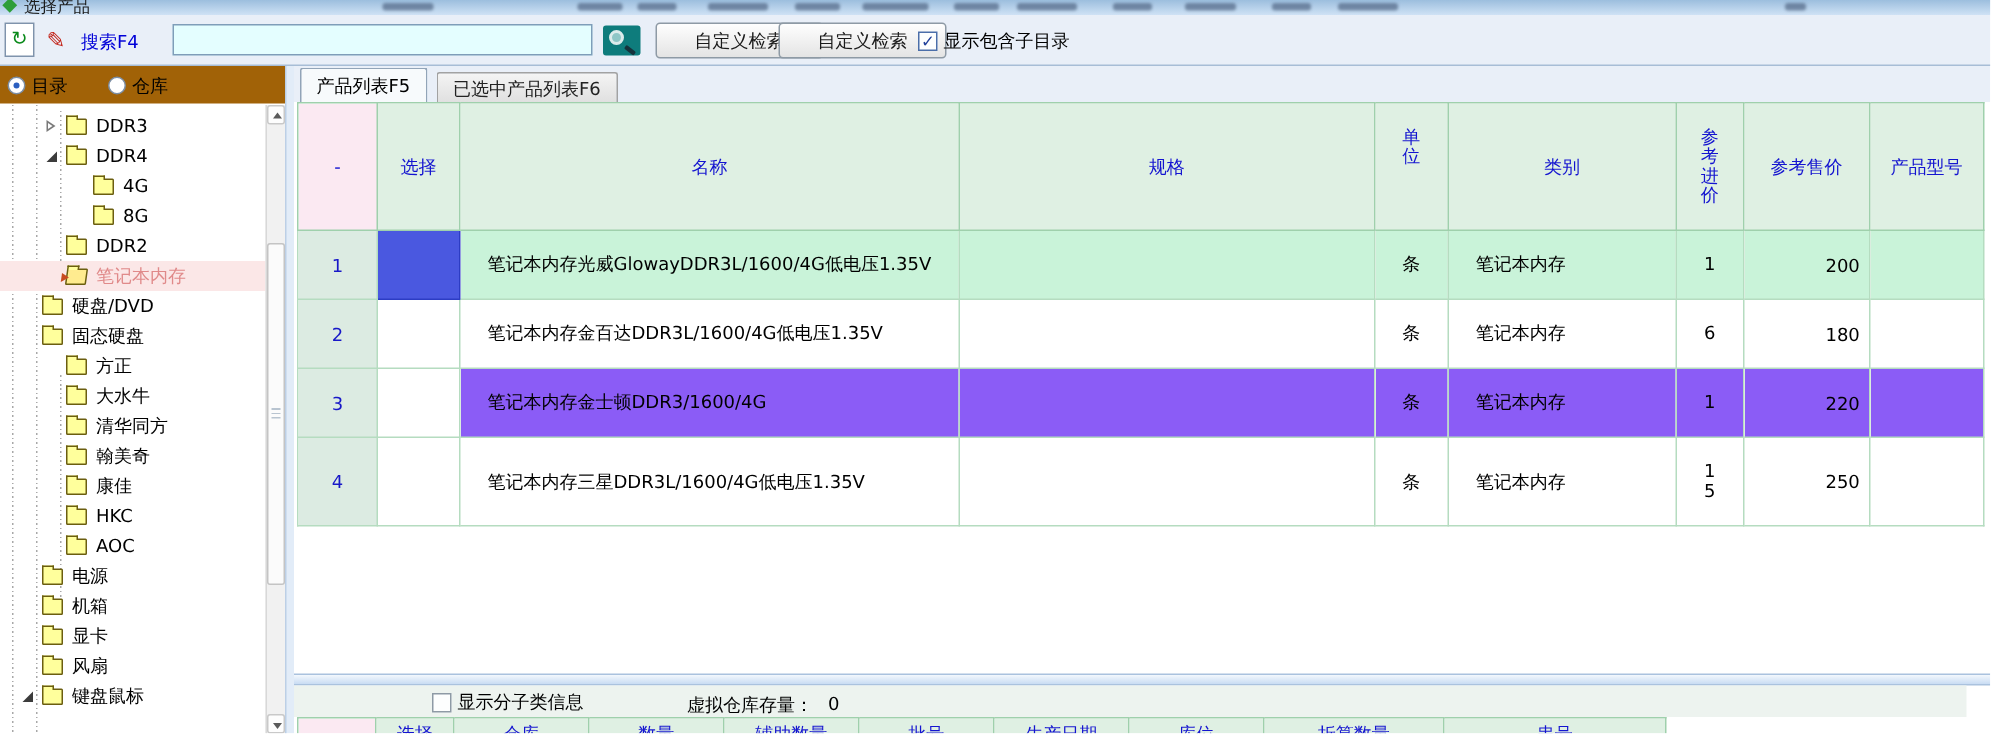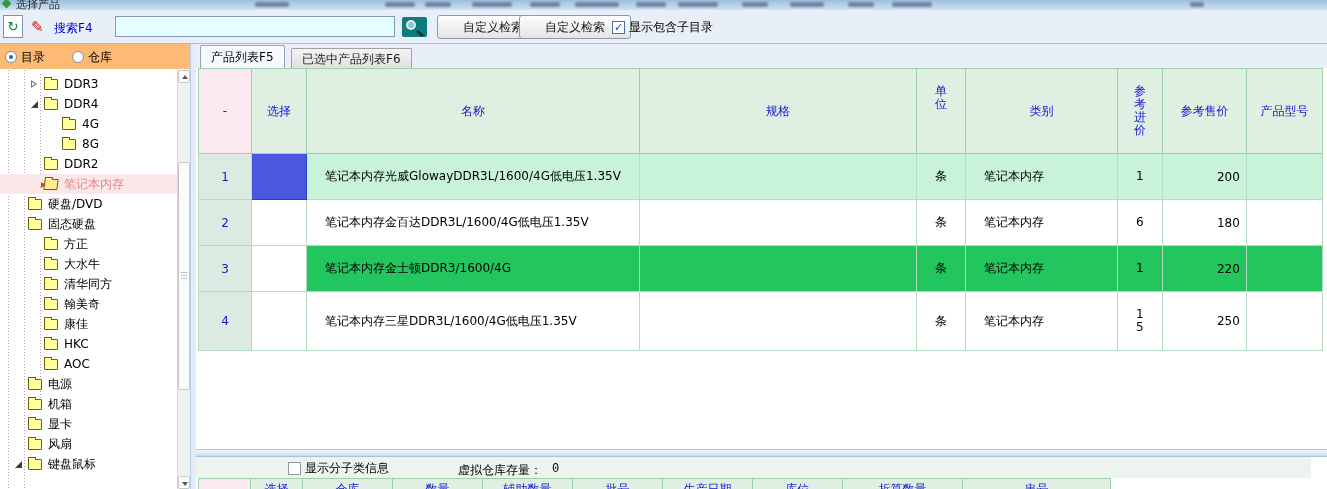--- a/index.html
+++ b/index.html
@@ -27,21 +27,21 @@
     background:linear-gradient(to bottom,#fefefe,#e4e4e4); font-size:12px; padding:0 25px; line-height:22px; cursor:pointer; color:#1a1a1a; }
   .btn-custom { left:437px; } .btn-define { left:519px; }
   .cb { display:inline-block; width:13px; height:13px; background:#fdfefe; border:1px solid #4b6ea9; vertical-align:middle; position:relative; }
   .cb.checked::after { content:"\2713"; position:absolute; left:1px; top:-1px; font-size:11px; font-weight:bold; color:#21409a; }
   .cb.plain { border:1px solid #8e9aa5; }
   .subdir-wrap { position:absolute; left:612px; top:9px; }
   .cb-label { margin-left:4px; vertical-align:middle; }
 
   
   .left-panel { position:absolute; top:44px; left:0; width:190px; bottom:0; background:#fff; }
-  .radio-row { position:relative; height:25px; background:#fdba74; }
+  .radio-row { position:relative; height:25px; background:#a16207; }
   .radio-item { position:absolute; top:5px; cursor:pointer; }
   .r-dir { left:5px; } .r-wh { left:72px; }
   .radio-dot { display:inline-block; width:12px; height:12px; border:1px solid #7c8ea4; border-radius:50%; background:#fff; vertical-align:-2px; position:relative; }
   .radio-dot.on::after { content:''; position:absolute; left:3px; top:3px; width:4px; height:4px; border-radius:50%; background:#2b5fc0; }
   .radio-label { margin-left:4px; }
   .tree { position:absolute; top:26px; left:0; right:13px; bottom:0; overflow:hidden; padding-top:4px; }
   .guide { position:absolute; width:1px; background:repeating-linear-gradient(to bottom,#a8a8a8 0 1px,transparent 1px 3px); }
   .g1 { left:8px; top:0; bottom:0; } .g2 { left:24px; top:0; bottom:0; }
   .g3 { left:40px; top:4px; height:112px; } .g4 { left:40px; top:180px; height:150px; }
   .tree-item { position:relative; height:20px; display:flex; align-items:center; cursor:pointer; white-space:nowrap; }
@@ -72,30 +72,30 @@
   .tab { position:absolute; bottom:0; padding:0 10px; font-size:12px; cursor:pointer; white-space:nowrap; }
   .tab.active { left:4px; height:23px; line-height:23px; background:#f7fafc; border:1px solid #92a4b8; border-bottom:none; border-radius:2px 2px 0 0; z-index:2; }
   .tab.inactive { left:95px; height:20px; line-height:20px; background:linear-gradient(to bottom,#f4f4f4,#e0e0e0); border:1px solid #a2a2a2; border-bottom:none; border-radius:2px 2px 0 0; color:#222; }
 
   table.grid { border-collapse:collapse; table-layout:fixed; position:absolute; left:2px; top:24px; }
   .grid th { height:22px; background:#dff0e3; color:#1414d0; font-weight:normal; border:1px solid #9fd0ac; font-size:12px; padding:0 2px; overflow:hidden; }
   .grid th.pink { background:#fbe9f2; }
   .grid td { height:22px; border:1px solid #b5dcc0; font-size:12px; padding:0 18px; overflow:hidden; white-space:nowrap; background:#fff; }
   .grid td.idx { background:#dcebe2; color:#1818c8; text-align:center; padding:0; }
   .grid tr.hl td.norm { background:#c9f3d9; }
-  .grid tr.alt td.norm { background:#22c55e; }
+  .grid tr.alt td.norm { background:#8b5cf6; }
   .grid td.selcell { background:#4a58e0; border:1px solid #2c3cc4; }
   .grid td.left { text-align:left; } .grid td.ctr { text-align:center; } .grid td.rt { text-align:right; padding-right:6px; }
   .narrow { word-break:break-all; white-space:normal !important; line-height:13px; vertical-align:top; text-align:center; padding:16px !important; font-size:11px; }
   th.narrow { line-height:13px; }
 
   
   .splitter { position:absolute; left:0; right:0; top:405px; height:8px;
     background:linear-gradient(to bottom,#f3f8fd,#c9dcf3); border-top:1px solid #aac2de; border-bottom:1px solid #aac2de; cursor:row-resize; }
-  .bottom-bar { position:absolute; left:0; right:16px; top:413px; height:21px; background:#edf3ef;font-family:Liberation Mono, monospace; }
+  .bottom-bar { position:absolute; left:0; right:16px; top:413px; height:21px; background:#edf3ef; }
   .subclass-wrap { position:absolute; left:92px; top:3px; }
   .vstock-label { position:absolute; left:262px; top:5px; }
   .vstock-value { position:absolute; left:356px; top:5px; }
   table.stock { border-collapse:collapse; table-layout:fixed; position:absolute; left:2px; top:434px; }
   .stock th { height:22px; background:#dff0e3; color:#1414d0; font-weight:normal; border:1px solid #9fd0ac; font-size:12px; padding:0 2px; overflow:hidden; white-space:nowrap; }
   .stock th.pink { background:#fbe9f2; }
 </style>
 </head>
 <body>
 

